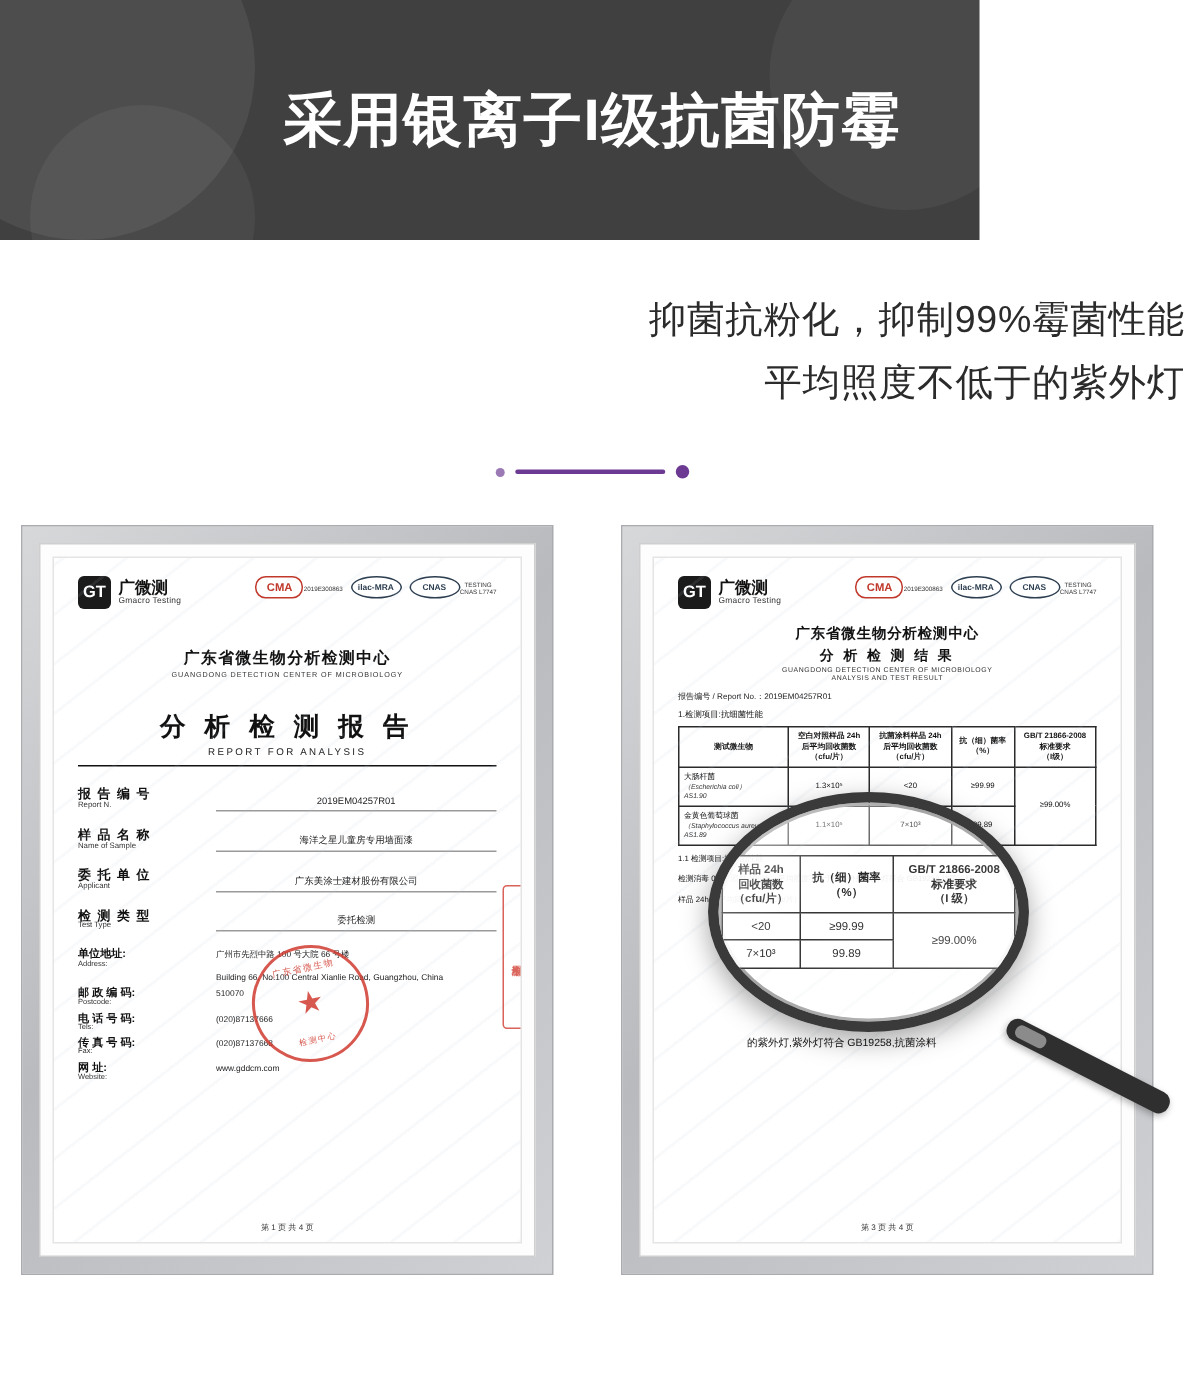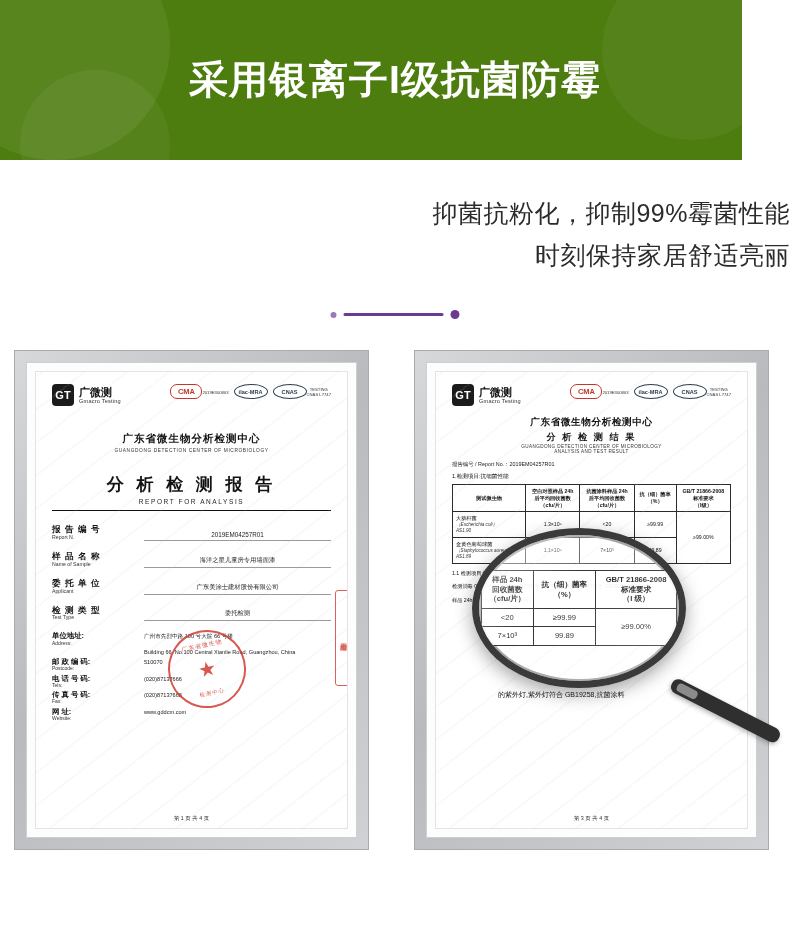--- a/index.html
+++ b/index.html
@@ -6,22 +6,22 @@
   html, body {
     width: 790px; height: 925px;
     font-family: "Liberation Sans", sans-serif;
     background: #ffffff;
     overflow: hidden;
   }
   .page { position: relative; width: 790px; height: 925px; background: #fff; }
 
   
   .banner {
-    position: absolute; left: 0; top: 0; width: 742px; height: 160px;
-    background: #4d7c0f;
+    position: absolute; left: 0; top: 0; width: 653px; height: 160px;
+    background: #404040;
     overflow: hidden;
   }
   .banner .deco1 {
     position: absolute; left: -60px; top: -70px;
     width: 230px; height: 230px; border-radius: 50%;
     background: rgba(255,255,255,0.07);
   }
   .banner .deco2 {
     position: absolute; left: 20px; top: 70px;
     width: 150px; height: 150px; border-radius: 50%;
@@ -242,21 +242,21 @@
 
   <div class="banner">
     <div class="deco1"></div>
     <div class="deco2"></div>
     <div class="deco3"></div>
     <div class="banner-title">采用银离子I级抗菌防霉</div>
   </div>
 
   <div class="subtitle">
     <span class="line1">抑菌抗粉化，抑制99%霉菌性能</span>
-    <span class="line2">时刻保持家居舒适亮丽</span>
+    <span class="line2">平均照度不低于的紫外灯</span>
   </div>
 
   <div class="divider">
     <span class="dot small"></span>
     <span class="bar"></span>
     <span class="dot"></span>
   </div>
 
   <div class="cert left">
     <div class="cert-inner">

